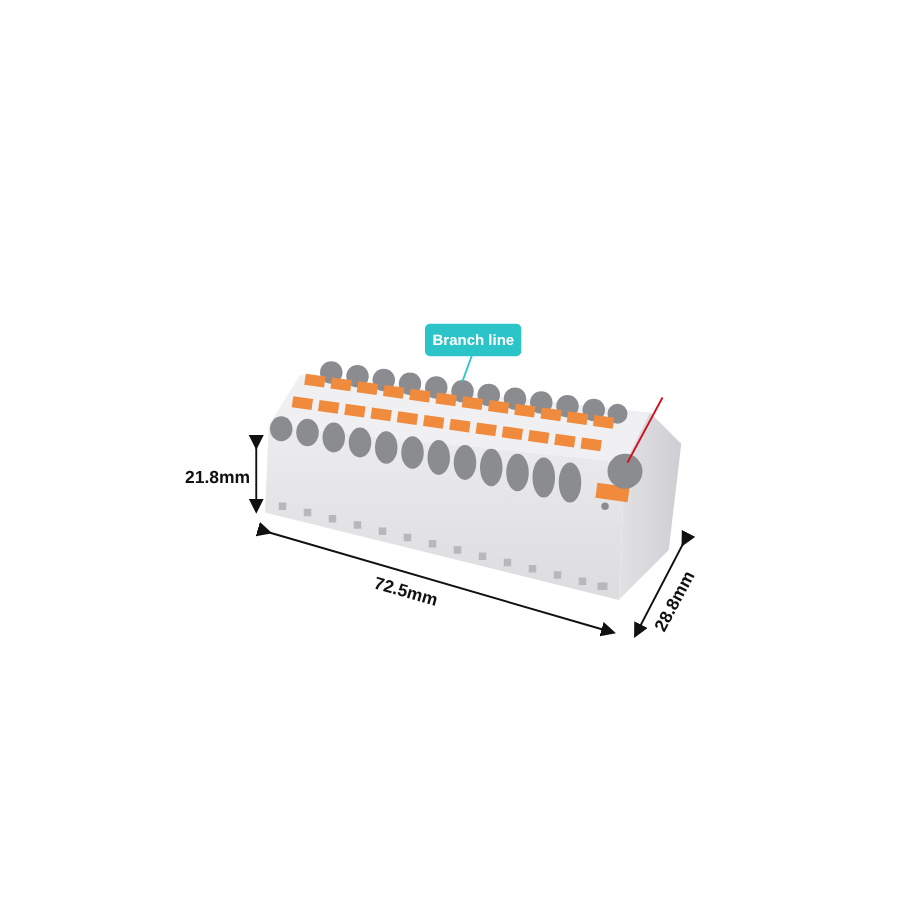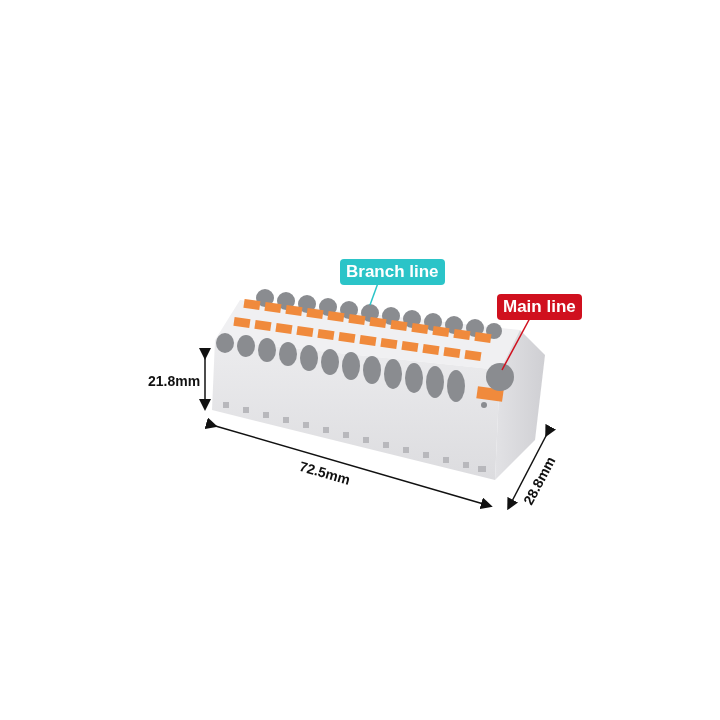--- a/index.html
+++ b/index.html
@@ -1,19 +1,19 @@
 <!DOCTYPE html>
 <html><head>
 <meta charset="utf-8">
 <style>
   html, body { margin:0; padding:0; background:#ffffff; }
   body { width:720px; height:720px; position:relative; overflow:hidden; font-family:"Liberation Sans", sans-serif; }
   .stage { position:absolute; left:0; top:0; width:720px; height:720px; }
   .label-badge {
-    position:absolute; color:#fff; font-weight:bold; font-size:17px;
+    position:absolute; color:#fff; font-weight:bold; font-size:12px;
     padding:3px 6px; border-radius:4px; white-space:nowrap; line-height:20px;
   }
   .dim-text { position:absolute; font-weight:bold; font-size:14px; color:#111; white-space:nowrap; }
 </style>
 </head>
 <body>
 
 <div class="stage">
   <svg width="720" height="720" viewBox="0 0 720 720">
     <defs>
@@ -118,18 +118,17 @@
 
     <line x1="378" y1="283" x2="370" y2="305" stroke="#2bc4c8" stroke-width="1.5"></line>
     <line x1="530" y1="318" x2="502" y2="370" stroke="#d0101e" stroke-width="1.5"></line>
 
     <line x1="205" y1="354" x2="205" y2="405" stroke="#111" stroke-width="1.5" marker-start="url(#arr)" marker-end="url(#arr)"></line>
     <line x1="212" y1="425" x2="487" y2="505" stroke="#111" stroke-width="1.5" marker-start="url(#arr)" marker-end="url(#arr)"></line>
     <line x1="548" y1="432" x2="510" y2="505" stroke="#111" stroke-width="1.5" marker-start="url(#arr)" marker-end="url(#arr)"></line>
   </svg>
 
   <div class="label-badge" style="left:340px;top:259px;background:#2bc4c8;">Branch line</div>
-  <div class="label-badge" style="left:497px;top:294px;background:#d0101e;">Main line</div>
 
   <div class="dim-text" style="left:148px;top:373px;">21.8mm</div>
   <div class="dim-text" style="left:302px;top:458px;transform:rotate(16deg);transform-origin:left top;">72.5mm</div>
   <div class="dim-text" style="left:520px;top:500px;transform:rotate(-62deg);transform-origin:left top;">28.8mm</div>
 </div>
 
 </body></html>

